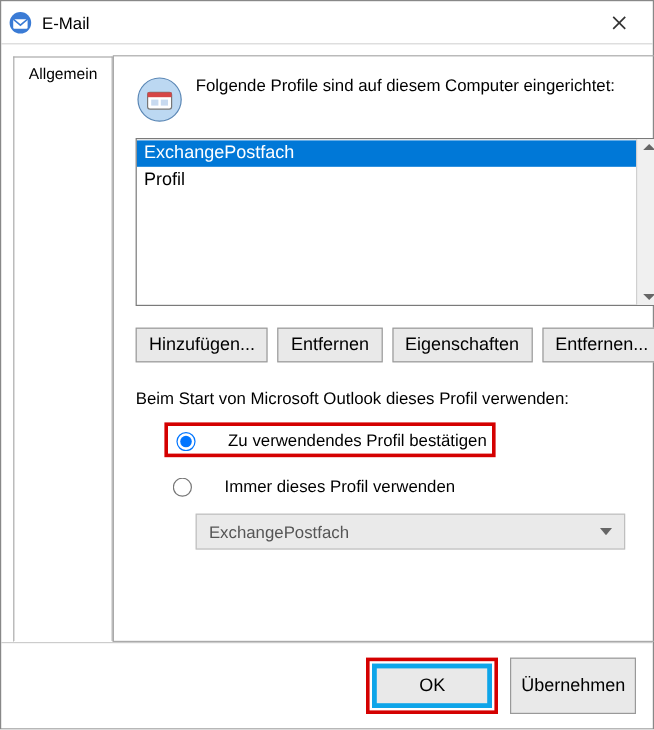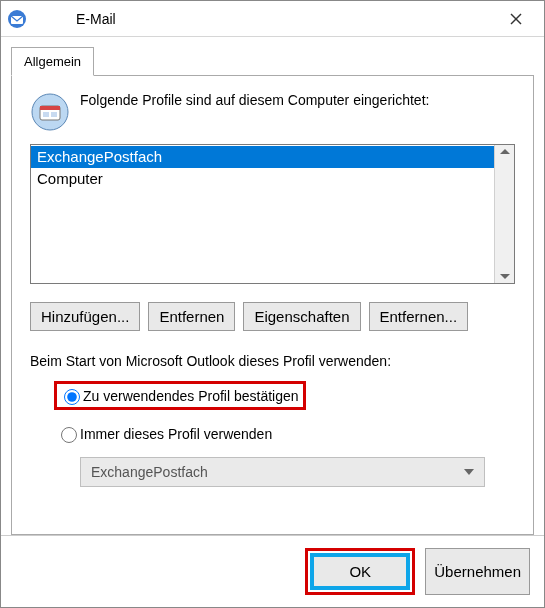--- a/index.html
+++ b/index.html
@@ -15,40 +15,39 @@
     border: 1px solid #888;
     background: #fff;
     position: relative;
     display: flex; flex-direction: column;
   }
   .titlebar {
     height: 36px;
     display: flex; align-items: center;
     padding: 0 6px;
     border-bottom: 1px solid #d6d6d6;
-    gap: 41px;
   }
   .titlebar .app-icon {
     width: 20px; height: 20px;
     margin-right: 8px;
     position: relative;
   }
   .titlebar .title {
     flex: 1;
     font-size: 14px;
   }
   .titlebar .close {
     width: 44px; height: 30px;
     display: flex; align-items: center; justify-content: center;
     cursor: pointer;
   }
   .client {
     flex: 1;
     padding: 10px 10px 0 10px;
-    display: flex; flex-direction: column;
+    display: flex; flex-direction: row;
   }
   .tabstrip {
     display: flex;
     position: relative;
     z-index: 2;
   }
   .tab {
     border: 1px solid #aaa;
     border-bottom: 1px solid #fff;
     background: #fff;
@@ -118,21 +117,21 @@
     background: #e9e9e9;
     border: 1px solid #999;
     cursor: pointer;
     min-width: 0;
   }
   .section-label {
     margin-top: 10px;
     font-size: 14px;
   }
   .radio-row {
-    display: flex; align-items: center; gap: 0;
+    display: flex; align-items: center; gap: 24px;
     margin-left: 24px;
     font-size: 14px;
     padding: 2px 4px 2px 2px;
   }
   .radio-row input[type=radio] {
     width: 16px; height: 16px;
     cursor: pointer;
   }
   .highlight-red {
     border: 3px solid #d40000;
@@ -210,21 +209,21 @@
             <rect x="13" y="20" width="6" height="5" fill="#c8daf0"></rect>
             <rect x="21" y="20" width="6" height="5" fill="#c8daf0"></rect>
           </svg>
         </span>
         <span style="font-size:14px;">Folgende Profile sind auf diesem Computer eingerichtet:</span>
       </div>
 
       <div class="listbox-wrap">
         <div class="listbox">
           <div class="item selected">ExchangePostfach</div>
-          <div class="item">Computer</div>
+          <div class="item">Profil</div>
         </div>
         <div class="list-scroll">
           <div class="arrow up"></div>
           <div class="arrow dn"></div>
         </div>
       </div>
 
       <div class="btn-row">
         <button class="win">Hinzufügen...</button>
         <button class="win">Entfernen</button>

